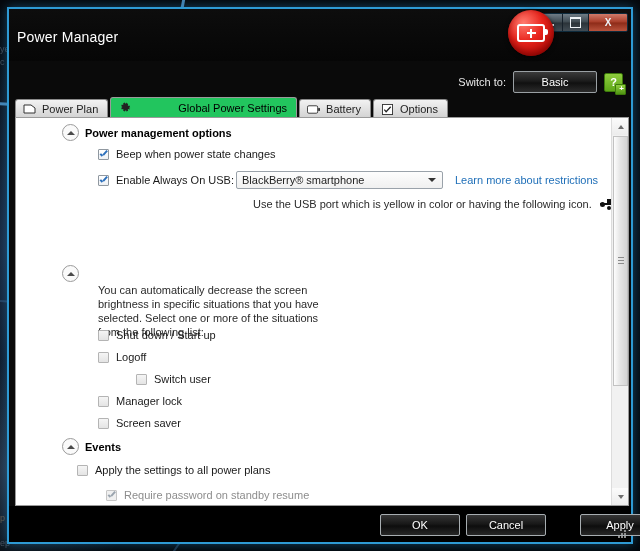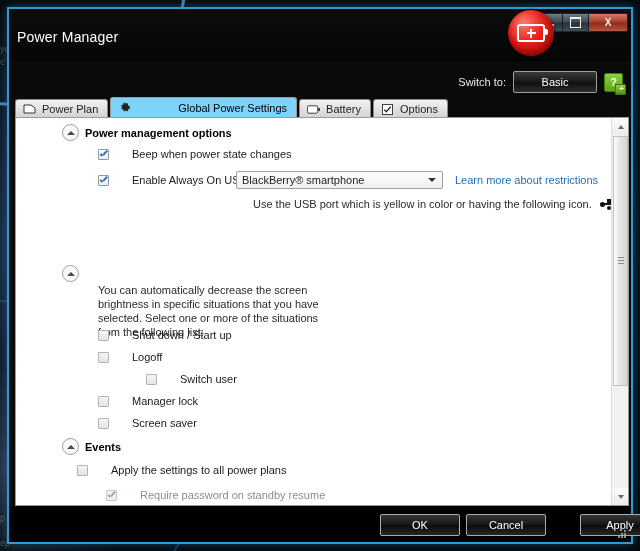--- a/index.html
+++ b/index.html
@@ -165,21 +165,21 @@
     border: 1px solid #8a8a8a;
     border-bottom: none;
     border-radius: 3px 3px 0 0;
     color: #1d1d1d;
     font-size: 11px;
     cursor: pointer;
     white-space: nowrap;
   }
   .tab.active {
     height: 20px;
-    background: #7dd3fc;
+    background: #22c55e;
     border-color: #9a9a9a;
     color: #000;
     gap: 47px;
   }
   .tab-ico { display:inline-flex; width:13px; height:11px; align-items:center; justify-content:center; }
 
   
   #panel {
     position: absolute;
     left: 6px; top: 108px;
@@ -213,21 +213,21 @@
   }
   .chev-up {
     width:0;height:0;
     border-left:4px solid transparent;
     border-right:4px solid transparent;
     border-bottom:4px solid #4a4a4a;
   }
 
   .cbrow {
     position: absolute;
-    display: flex; align-items: center; gap: 23px;
+    display: flex; align-items: center; gap: 7px;
     font-size: 11px; color:#1a1a1a;
   }
   .cb {
     width: 11px; height: 11px;
     box-sizing: border-box;
     border: 1px solid #9098a0;
     border-radius: 1px;
     background: linear-gradient(180deg,#ffffff 0%, #eef1f4 100%);
     display:flex; align-items:center; justify-content:center;
     cursor:pointer;
@@ -512,21 +512,21 @@
       <div class="para" style="left:50px; top:165px; width:238px;">You can automatically decrease the screen brightness in specific situations that you have selected. Select one or more of the situations from the following list:</div>
 
       <div class="cbrow" style="left:50px; top:211px;">
         <span class="cb off"></span>
         <span>Shut down / Start up</span>
       </div>
       <div class="cbrow" style="left:50px; top:233px;">
         <span class="cb off"></span>
         <span>Logoff</span>
       </div>
-      <div class="cbrow" style="left:50px; top:255px;padding-left:48px;">
+      <div class="cbrow" style="left:40px; top:255px;padding-left:48px;">
         <span class="cb off"></span>
         <span>Switch user</span>
       </div>
       <div class="cbrow" style="left:50px; top:277px;">
         <span class="cb off"></span>
         <span>Manager lock</span>
       </div>
       <div class="cbrow" style="left:50px; top:299px;">
         <span class="cb off"></span>
         <span>Screen saver</span>

